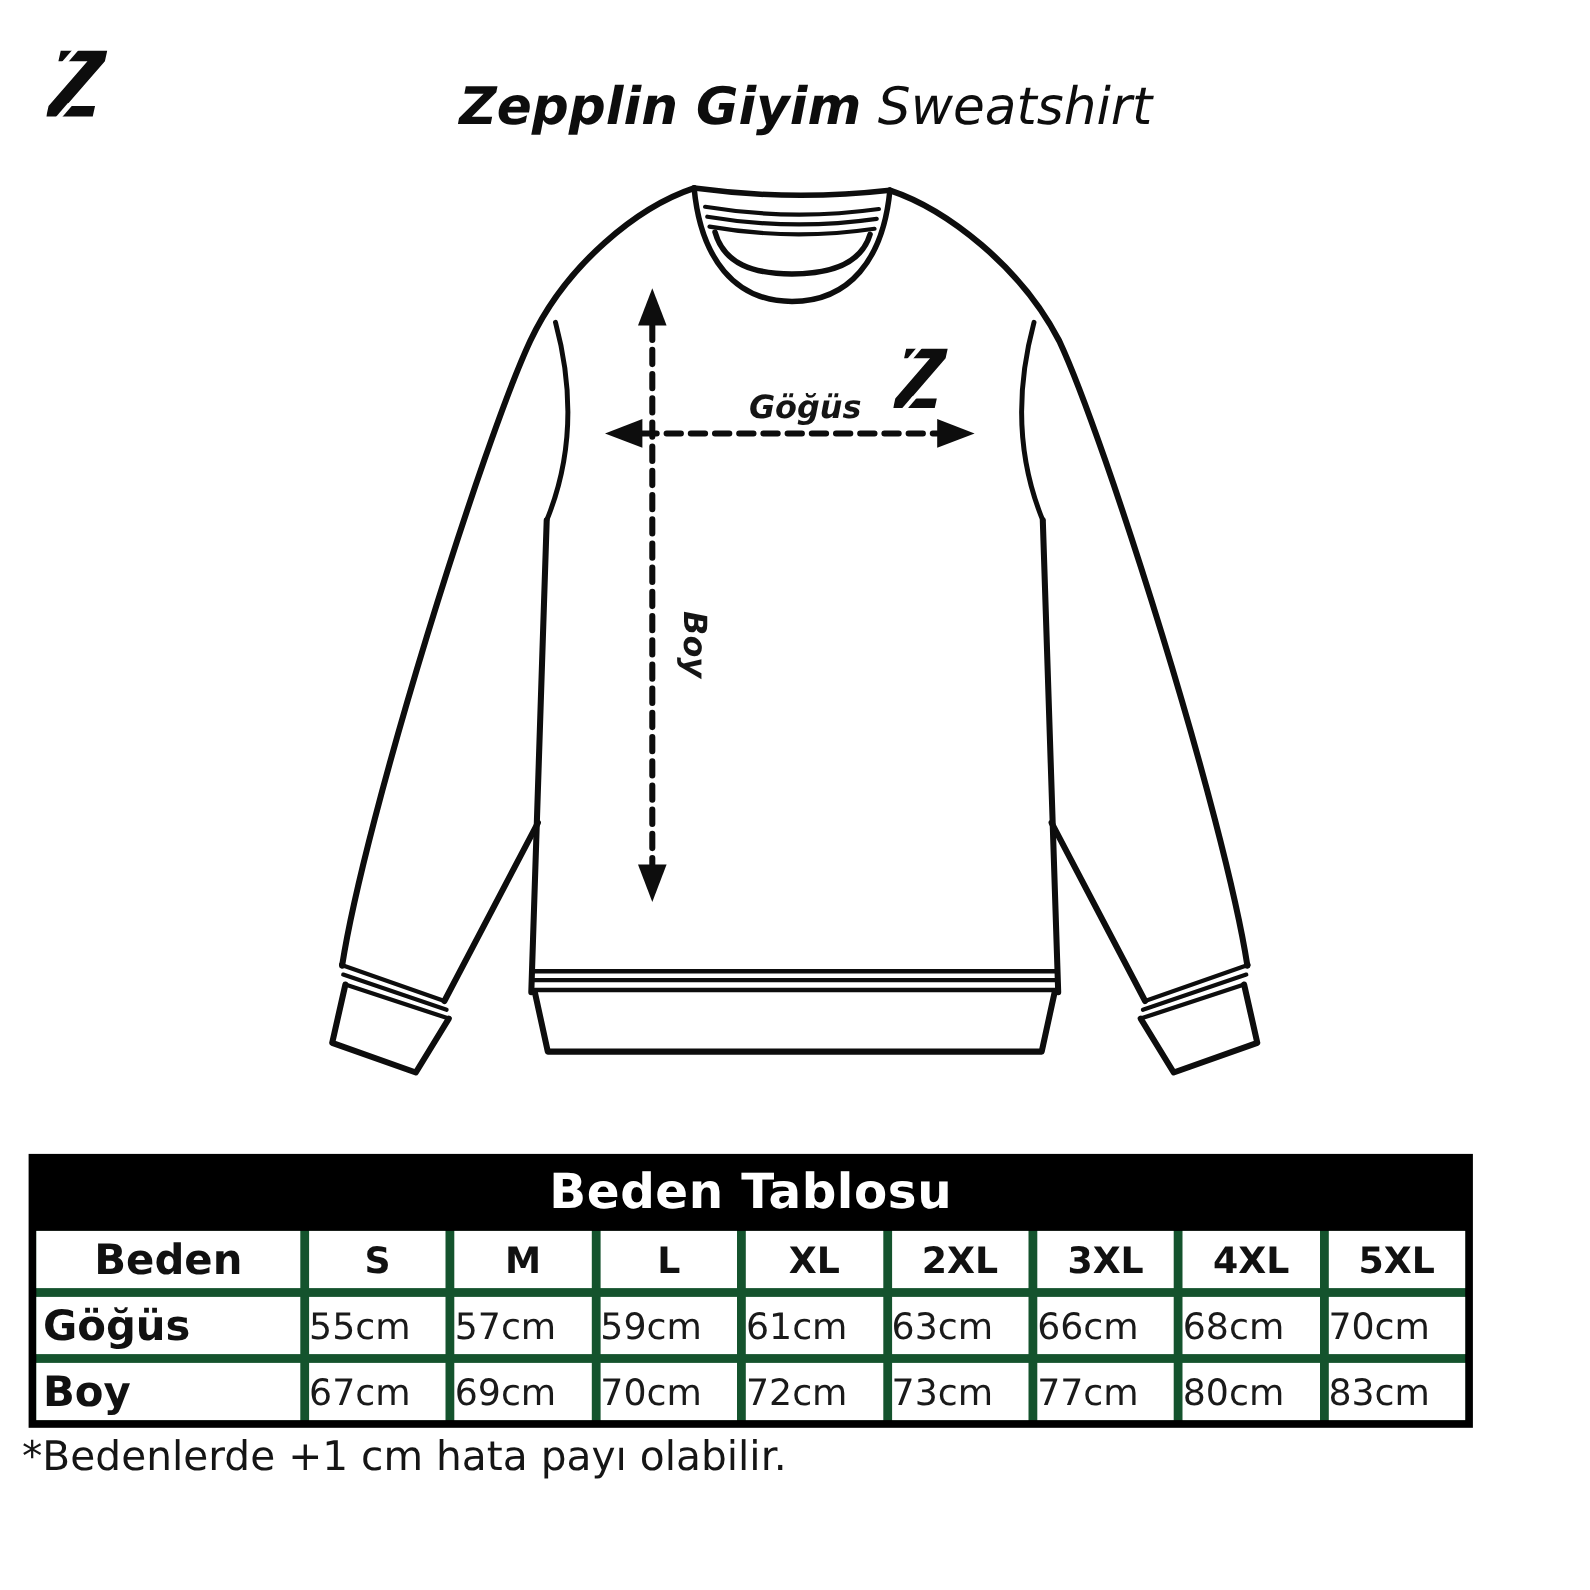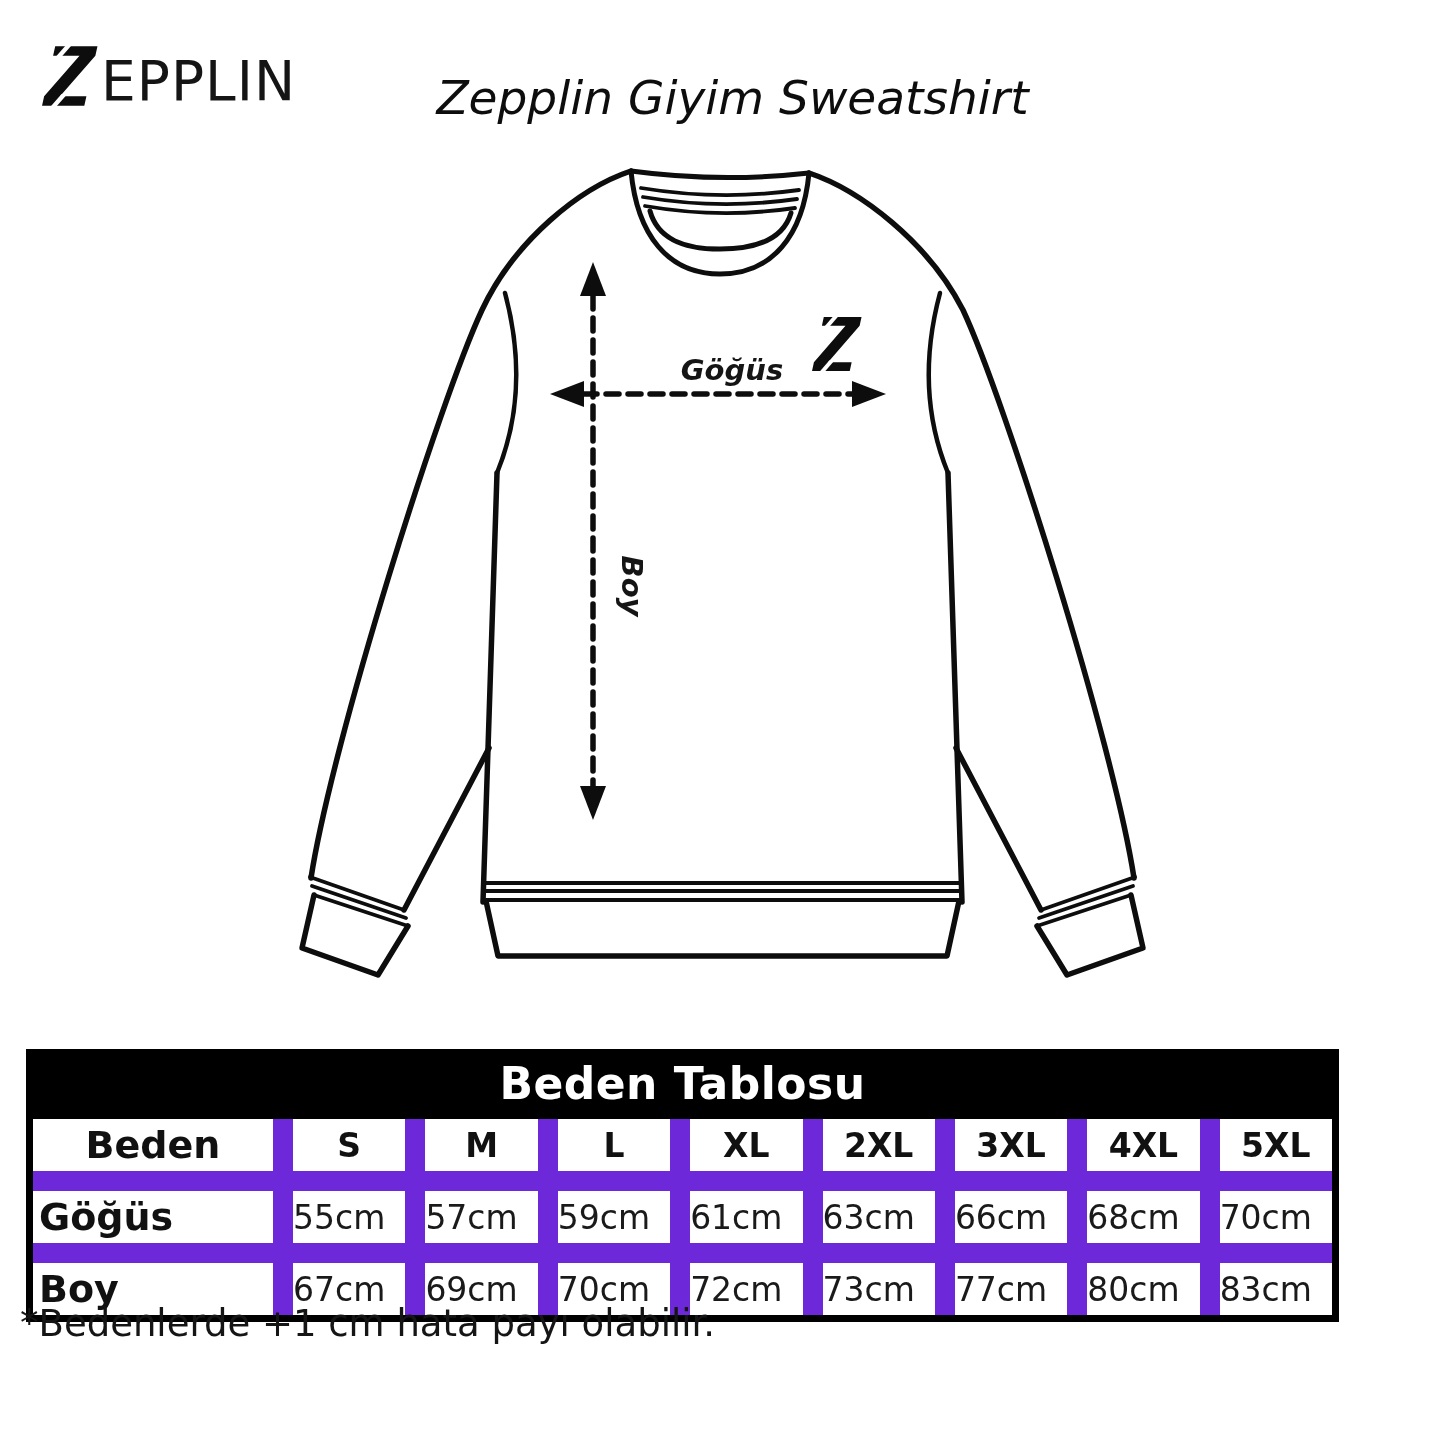--- a/index.html
+++ b/index.html
@@ -10,41 +10,41 @@
   
   .logo-mark{position:absolute;left:42px;top:45px;}
   .logo-text{
     position:absolute;left:101px;top:54px;font-size:55px;font-weight:400;
     letter-spacing:1px;color:#151515;line-height:1;
   }
   .page-title{
     position:absolute;left:0;top:72px;width:1445px;text-align:center;
     font-style:italic;font-size:47px;line-height:1.1;color:#0d0d0d;white-space:nowrap;
   }
-  .page-title .t-regular{font-weight:400;margin-left:20px;}
+  .page-title .t-regular{font-weight:700;margin-left:20px;}
   .page-title .t-bold{font-weight:400;}
   
   .garment{position:absolute;left:0;top:0;}
   .garment path, .garment line{stroke:#0d0d0d;fill:none;stroke-linecap:round;stroke-linejoin:round;}
   .dim-label{
     font-family:"DejaVu Sans","Liberation Sans",sans-serif;
     font-style:italic;font-weight:700;font-size:29px;fill:#151515;
   }
   
   .size-table{
     position:absolute;left:26px;top:1049px;width:1313px;box-sizing:border-box;
     background:#000;padding:7px;
   }
   .table-title{
     height:56px;line-height:56px;text-align:center;color:#fff;
     font-size:44px;font-weight:700;letter-spacing:0.5px;
   }
   .table-grid{
     margin-top:7px;display:grid;grid-template-columns:240px repeat(8,1fr);
-    grid-auto-rows:52px;gap:20px;background:#6d28d9;
+    grid-auto-rows:52px;gap:8px;background:#14532d;
   }
   .cell{background:#fff;display:flex;align-items:center;color:#111;}
   .cell.head{justify-content:center;font-weight:700;font-size:33px;}
   .cell.corner{justify-content:center;font-weight:700;font-size:38px;}
   .cell.rowlabel{justify-content:flex-start;padding-left:6px;font-weight:700;font-size:38px;}
   .cell.value{justify-content:flex-start;padding-left:0;font-weight:400;font-size:33px;color:#1a1a1a;}
   
   .footnote{position:absolute;left:20px;top:1302px;font-size:37px;font-weight:400;color:#151515;}
 </style>
 </head>
@@ -118,21 +118,20 @@
       <polygon points="886,394 852,381 852,407" fill="#0d0d0d"></polygon>
     </g>
 
     <text class="dim-label" x="732" y="380" text-anchor="middle">Göğüs</text>
     <text class="dim-label" x="622" y="586" text-anchor="middle" transform="rotate(90 622 586)">Boy</text>
   </svg>
 
   <svg class="logo-mark" width="56" height="62" viewBox="0 -2 106 104" preserveAspectRatio="none" aria-hidden="true">
     <use href="#zmark" x="0" y="-2" width="106" height="104"></use>
   </svg>
-  <div class="logo-text">EPPLIN</div>
 
   <div class="page-title">
     <span class="t-regular">Zepplin Giyim</span>
     <span class="t-bold">Sweatshirt</span>
   </div>
 
   <div class="size-table">
     <div class="table-title">Beden Tablosu</div>
     <div class="table-grid" id="table-grid">
         <div class="cell corner">Beden</div>

